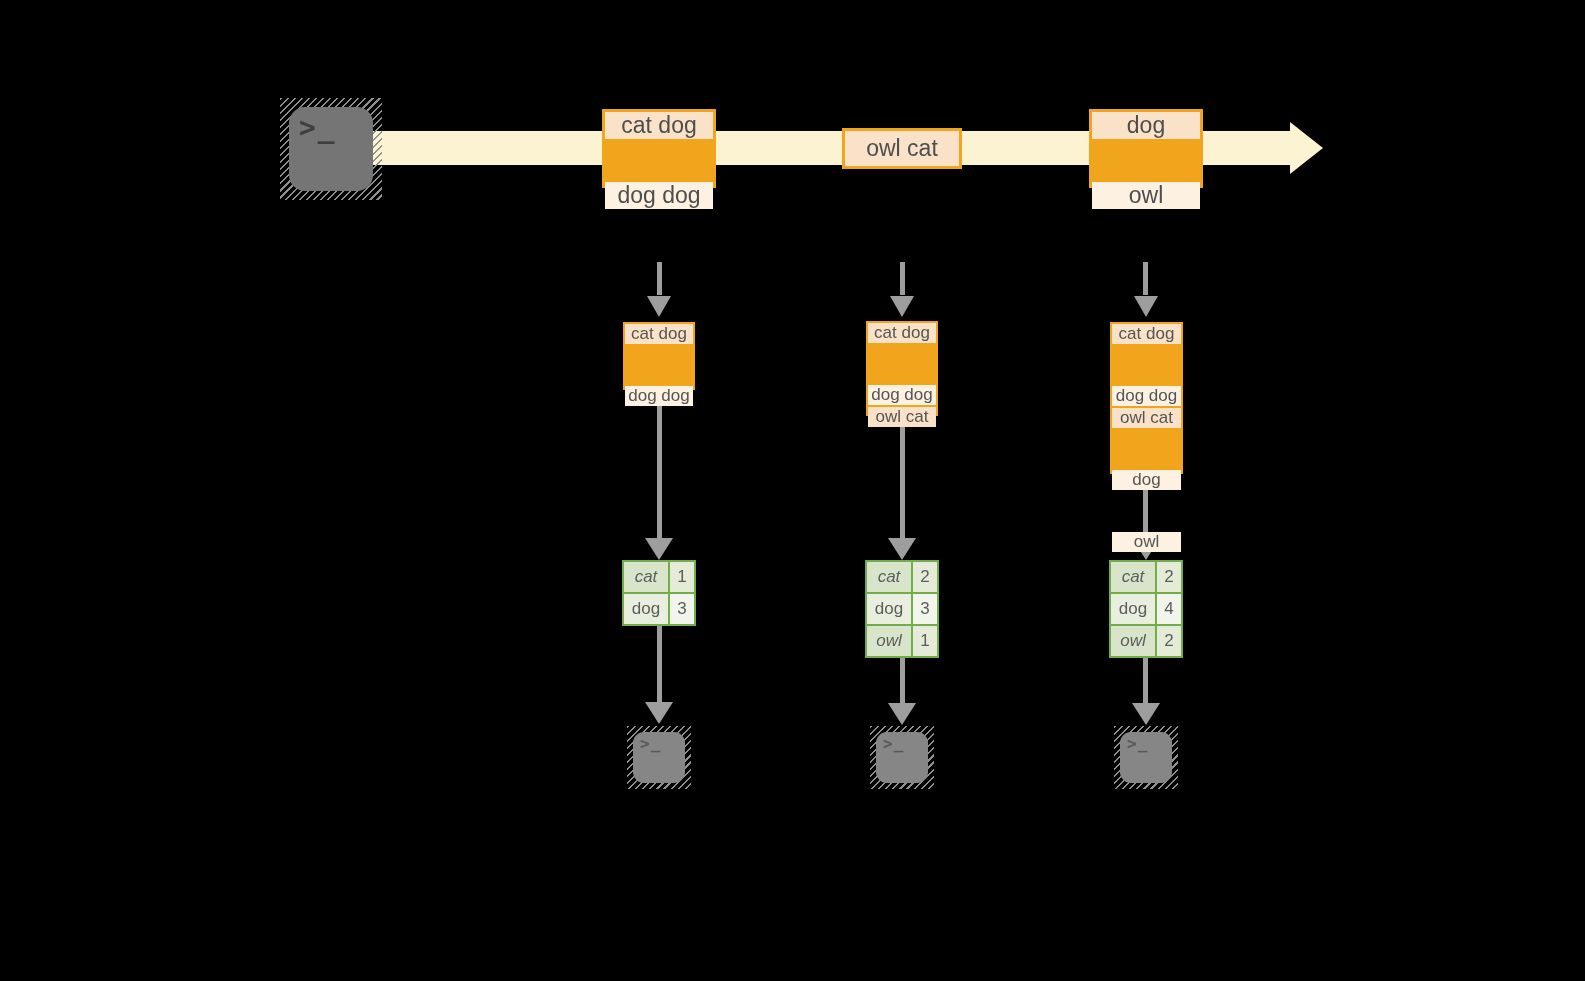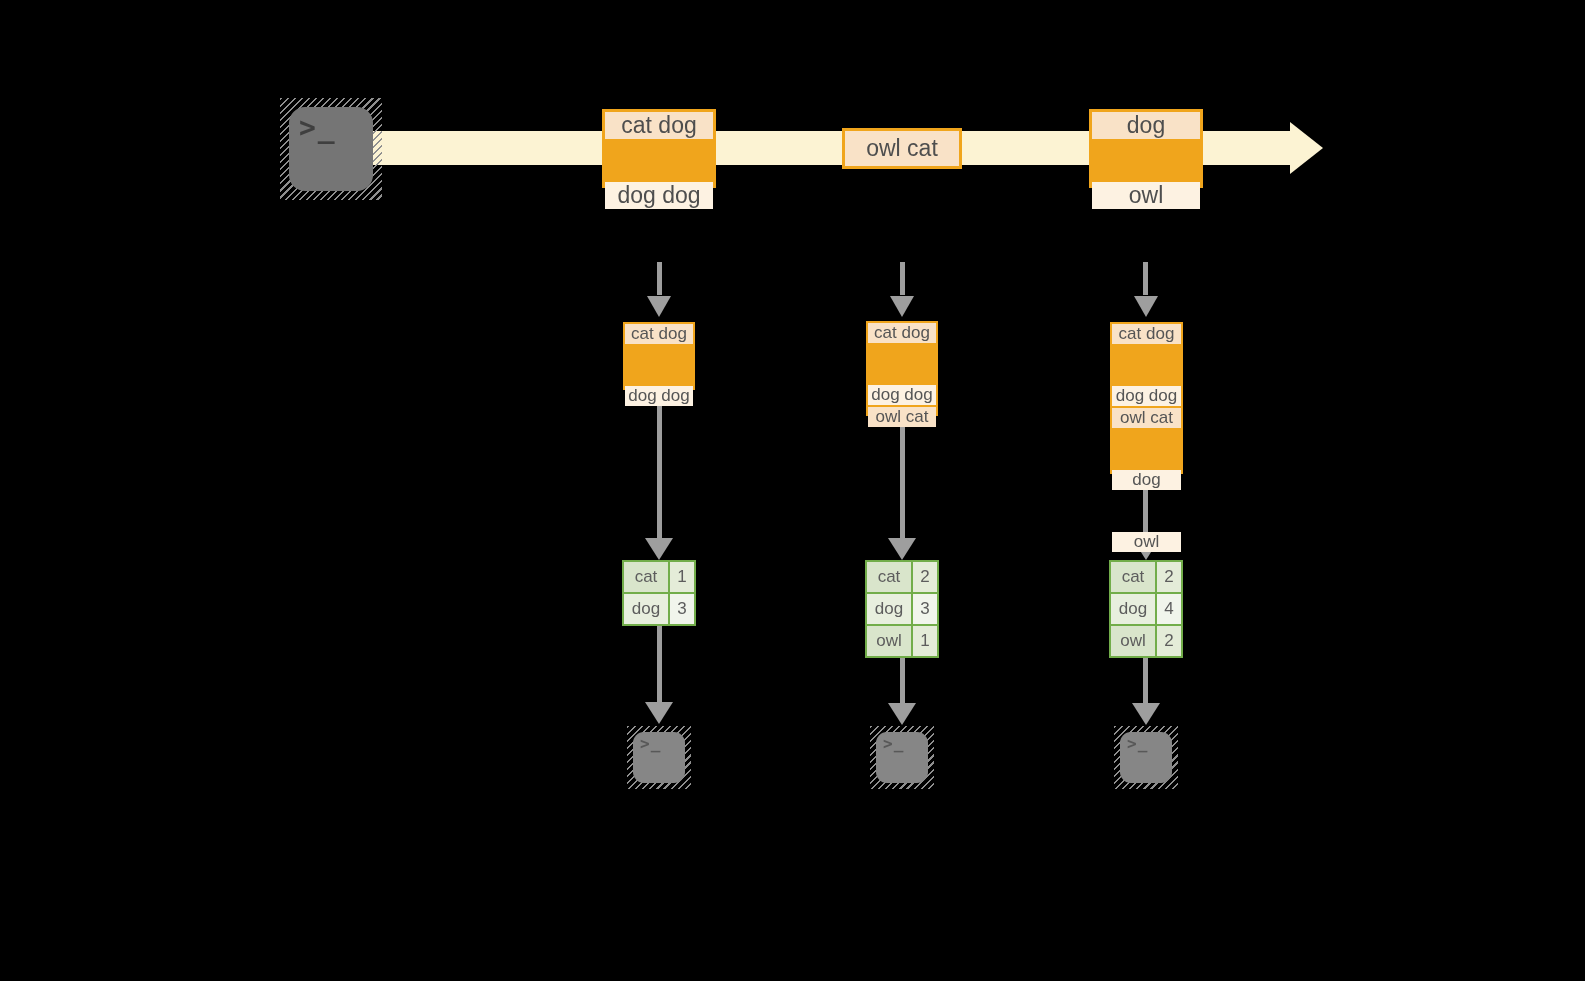--- a/index.html
+++ b/index.html
@@ -36,21 +36,21 @@
   .head-dash{position:absolute;width:0;height:0;border-left:12px solid transparent;border-right:12px solid transparent;border-top:21px solid #9e9e9e;}
 
   
   .query-band{position:absolute;left:697px;top:462px;width:428px;height:45px;background:#ffffff;
               display:flex;align-items:center;justify-content:center;font-size:31px;color:#2b2b2b;}
 
   
   .gtable{position:absolute;box-sizing:border-box;display:grid;grid-template-columns:44px 24px;grid-auto-rows:30px;
           gap:2px;border:2px solid #72ad4a;background:#72ad4a;}
   .gcell{display:flex;align-items:center;justify-content:center;font-size:17px;color:#5d5d5d;}
-  .gw-odd{background:#d9e5cb;}
+  .gw-odd{background:#d9e5cb;font-style:italic;}
   .gn-odd{background:#e4ecd8;}
   .gw-even{background:#e8efde;}
   .gn-even{background:#f1f5ec;}
 </style>
 </head>
 <body>
 
 <div class="canvas">
 
   <div class="band"></div>

